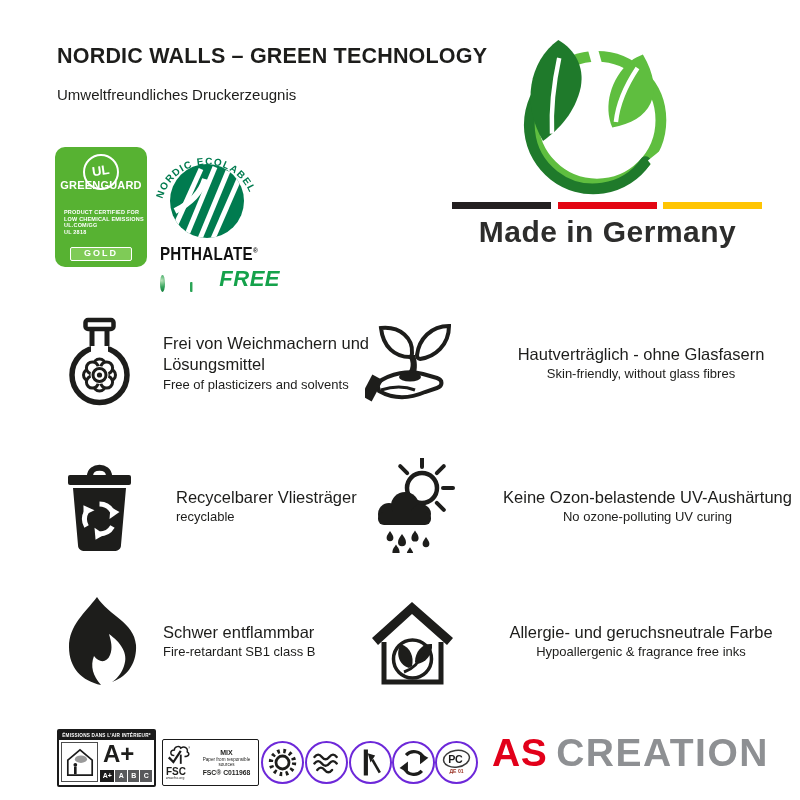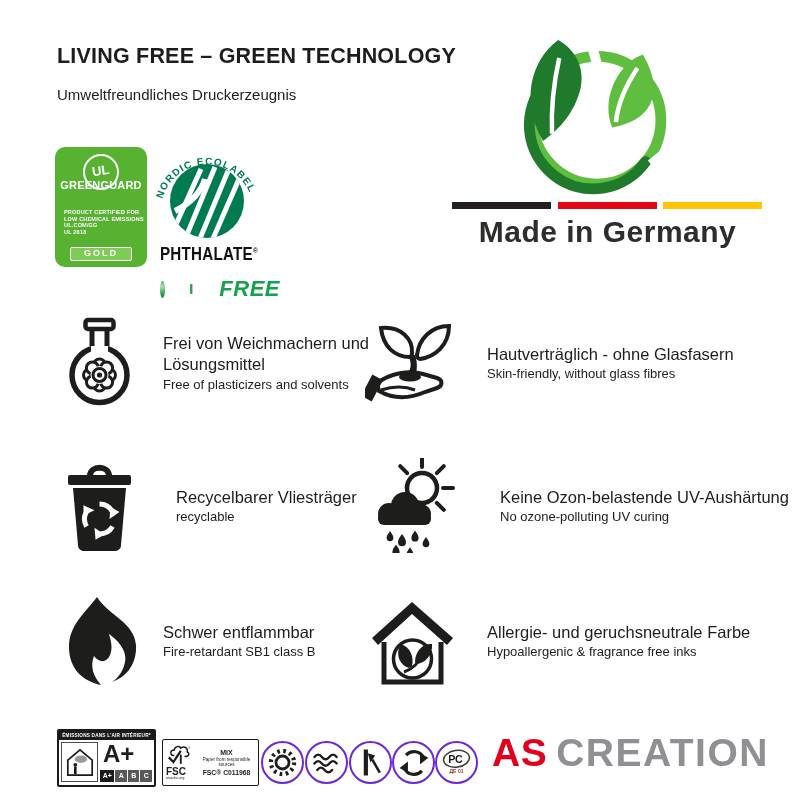--- a/index.html
+++ b/index.html
@@ -16,21 +16,21 @@
   .gg .ulc span{ display:inline-block; transform:rotate(-8deg); }
   .gg .name { position:absolute; top:32px; width:100%; color:#fff; font-weight:bold; font-size:11px; letter-spacing:.2px; }
   .gg .desc { position:absolute; top:62px; left:9px; text-align:left; color:#fff; font-size:5.5px; font-weight:600; line-height:6.6px; letter-spacing:.2px; }
   .gg .gold { position:absolute; bottom:6px; left:50%; transform:translateX(-50%); width:62px; height:14px; background:#7FCB57; border:1.5px solid #fff; border-radius:2px; color:#fff; font-size:9px; font-weight:bold; letter-spacing:2px; line-height:11px; }
 
   
   .nordic { position:absolute; left:155px; top:135px; }
   .phth { position:absolute; left:160px; top:243px; width:120px; }
   .phth .w1 { font-size:18.5px; font-weight:bold; letter-spacing:.3px; transform:scaleX(.82); transform-origin:left; white-space:nowrap; color:#111; }
   .phth .w1 sup { font-size:8px; }
-  .phth .row2 { display:flex; align-items:center; margin-top:11px;gap:24px; }
+  .phth .row2 { display:flex; align-items:flex-end; margin-top:1px;gap:24px; }
   .phth .globe { width:17px; height:17px; border-radius:50%; background:radial-gradient(circle at 35% 32%, #b9e3b9, #35a35c 55%, #0f7a38); margin-right:1px; }
   .phth .flagchip { width:12px; height:10px; background:repeating-linear-gradient(90deg,#2aa457 0 2px,#9fd4ae 2px 4px); margin-right:2px; border-radius:1px; }
   .phth .w2 { font-size:22px; font-weight:bold; font-style:italic; color:#15A24B; letter-spacing:.5px; }
 
   
   .leaflogo { position:absolute; left:507px; top:22px; }
   .bar { position:absolute; top:202px; height:7px; width:99px; }
   .bar.b1 { left:452px; } .bar.b2 { left:558px; } .bar.b3 { left:663px; }
   .mig { position:absolute; left:440px; top:215px; width:335px; text-align:center; font-size:30px; font-weight:bold; color:#2d2d2c; letter-spacing:.5px; }
 
@@ -38,21 +38,21 @@
   .feature { position:absolute; display:flex; align-items:center; height:125px; }
   .feature .ficon { width:95px; height:95px; flex:0 0 95px; }
   .feature .ftext { margin-left:16px; }
   .feature.col-l { left:52px; width:330px; }
   .feature.col-r { left:365px; width:430px; }
   .feature.col-r .ftext { margin-left:27px; }
   .r1 { top:300px; } .r2 { top:443px;gap:13px; } .r3 { top:578px; }
   .ftitle { font-size:16.5px; line-height:1.25; color:#1d1d1b; }
   .fsub { font-size:13px; color:#1d1d1b; margin-top:2px; }
   .feature.col-l .ftext { width:218px; }
-  .feature.col-r .ftext { width:312px; }
+  .feature.col-r .ftext { width:312px;text-align:center; }
 
   
   .airlabel { position:absolute; left:57px; top:729px; width:99px; height:58px; border:2px solid #1a1a1a; background:#fff; border-radius:2px; }
   .airlabel .hdr { background:#1a1a1a; color:#fff; font-size:4.7px; font-weight:bold; text-align:center; padding:1.5px 0 2px; letter-spacing:.2px; }
   .airlabel .bodyrow { display:flex; height:44px; }
   .airlabel .hcell { width:37px; border:1px solid #4d4d4d; margin:2px; display:flex; align-items:center; justify-content:center; }
   .airlabel .gcell { position:relative; flex:1; }
   .airlabel .grade { position:absolute; left:3px; top:0px; font-size:24px; font-weight:bold; }
   .airlabel .scale { position:absolute; left:0; right:2px; bottom:2px; display:flex; gap:1px; }
   .airlabel .scale div { height:12px; color:#fff; font-size:7px; font-weight:bold; text-align:center; line-height:12px; background:#58595b; flex:1; }
@@ -74,21 +74,21 @@
   .brand .p1 { color:#E2001A; margin-right:9px; }
   .brand .p2 { color:#8E9093; letter-spacing:1.5px; }
 
   svg { display:block; }
 </style>
 </head>
 <body>
 
 <div id="canvas">
 
-  <h1 class="title">LIVING FREE – GREEN TECHNOLOGY</h1>
+  <h1 class="title">NORDIC WALLS – GREEN TECHNOLOGY</h1>
   <p class="subtitle">Umweltfreundliches Druckerzeugnis</p>
 
   <div class="gg" style="background: rgb(87, 178, 50);">
     <div class="ulc"><span>UL</span></div>
     <div class="name">GREENGUARD</div>
     <div class="desc">
       <div>PRODUCT CERTIFIED FOR</div>
       <div>LOW CHEMICAL EMISSIONS</div>
       <div>UL.COM/GG</div>
       <div>UL 2818</div>

